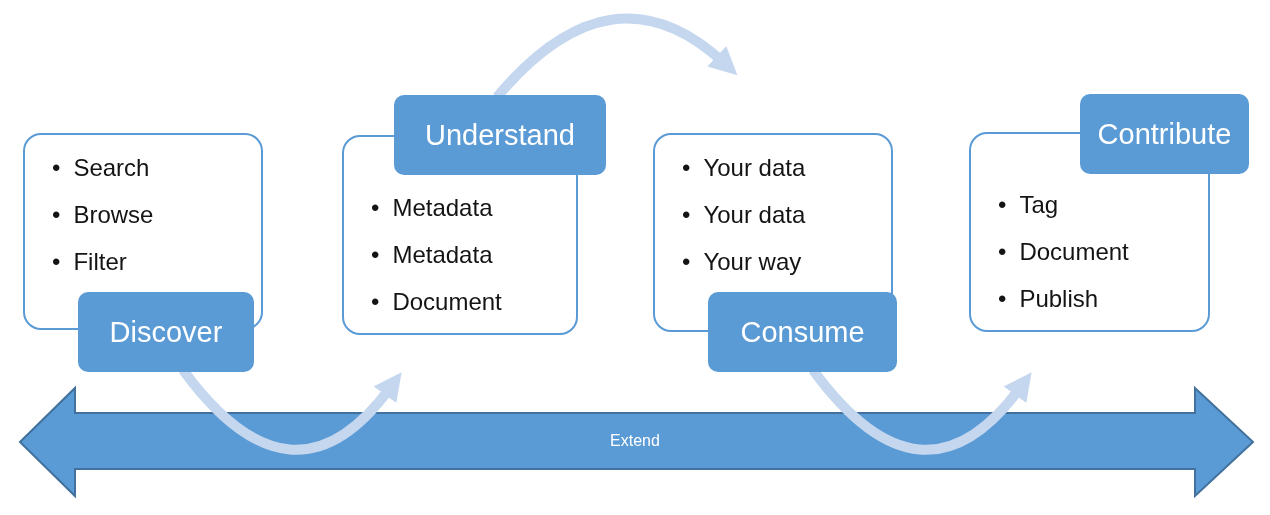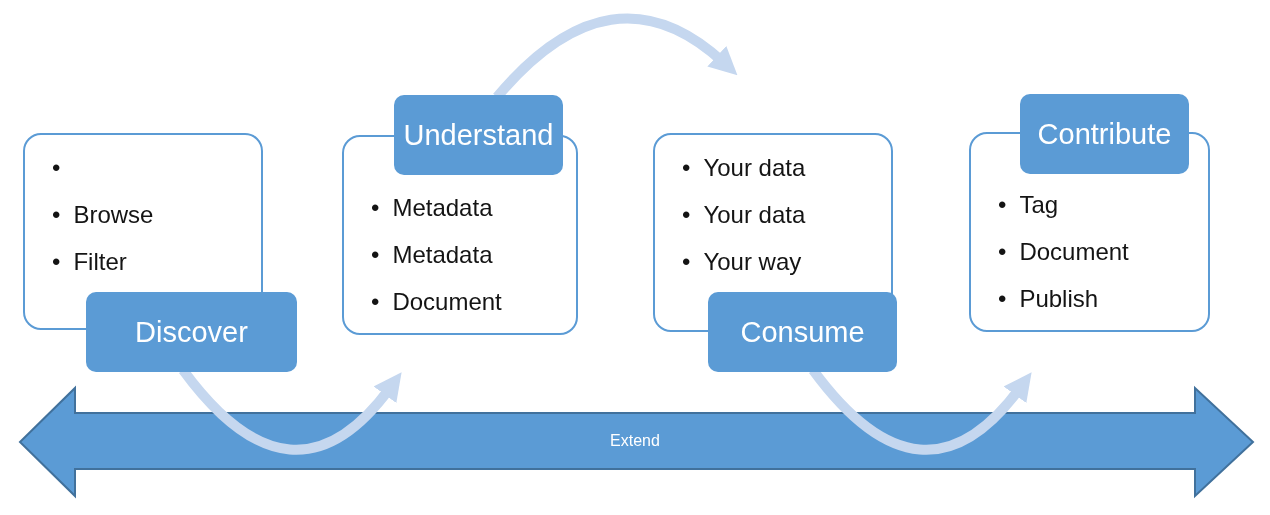--- a/index.html
+++ b/index.html
@@ -35,24 +35,24 @@
   .box2{left:342px;top:135px;width:236px;height:200px;padding-top:47px;}
   .box3{left:653px;top:133px;width:240px;height:199px;padding-top:9px;}
   .box4{left:969px;top:132px;width:241px;height:200px;padding-top:47px;}
   .badge{
     position:absolute;height:80px;
     background:var(--badge_blue);border-radius:10px;
     display:flex;align-items:center;justify-content:center;
     color:var(--badge_text);font-size:29px;
     z-index:3;
   }
-  .badge1{left:86px;top:292px;width:211px;}
-  .badge2{left:394px;top:95px;width:169px;text-align:center;}
+  .badge1{left:78px;top:292px;width:176px;}
+  .badge2{left:394px;top:95px;width:212px;text-align:center;}
   .badge3{left:708px;top:292px;width:189px;}
-  .badge4{left:1020px;top:94px;width:169px;}
+  .badge4{left:1080px;top:94px;width:169px;}
 </style>
 </head>
 <body>
 
 <div class="canvas">
 
   <svg class="arrows" viewBox="0 0 1270 515" aria-hidden="true">
     <defs>
       <marker id="ah" viewBox="0 0 3 3" refX="0.9" refY="1.5" markerWidth="2.8" markerHeight="2.8" orient="auto">
         <path class="arc-head" d="M0,0 L3,1.5 L0,3 Z"></path>
@@ -62,20 +62,21 @@
     <path class="arc-stroke" d="M497,97 Q612,-40 723,62" marker-end="url(#ah)"></path>
     <path class="arc-stroke" d="M183,370 Q293,520 390,388" marker-end="url(#ah)"></path>
     <path class="arc-stroke" d="M813,370 Q923,520 1020,388" marker-end="url(#ah)"></path>
   </svg>
 
   <div class="extend-label">Extend</div>
 
   <div class="box box1">
     <div class="item">
       <span class="bullet">•</span>
+      <span>Search</span>
     </div>
     <div class="item">
       <span class="bullet">•</span>
       <span>Browse</span>
     </div>
     <div class="item">
       <span class="bullet">•</span>
       <span>Filter</span>
     </div>
   </div>

